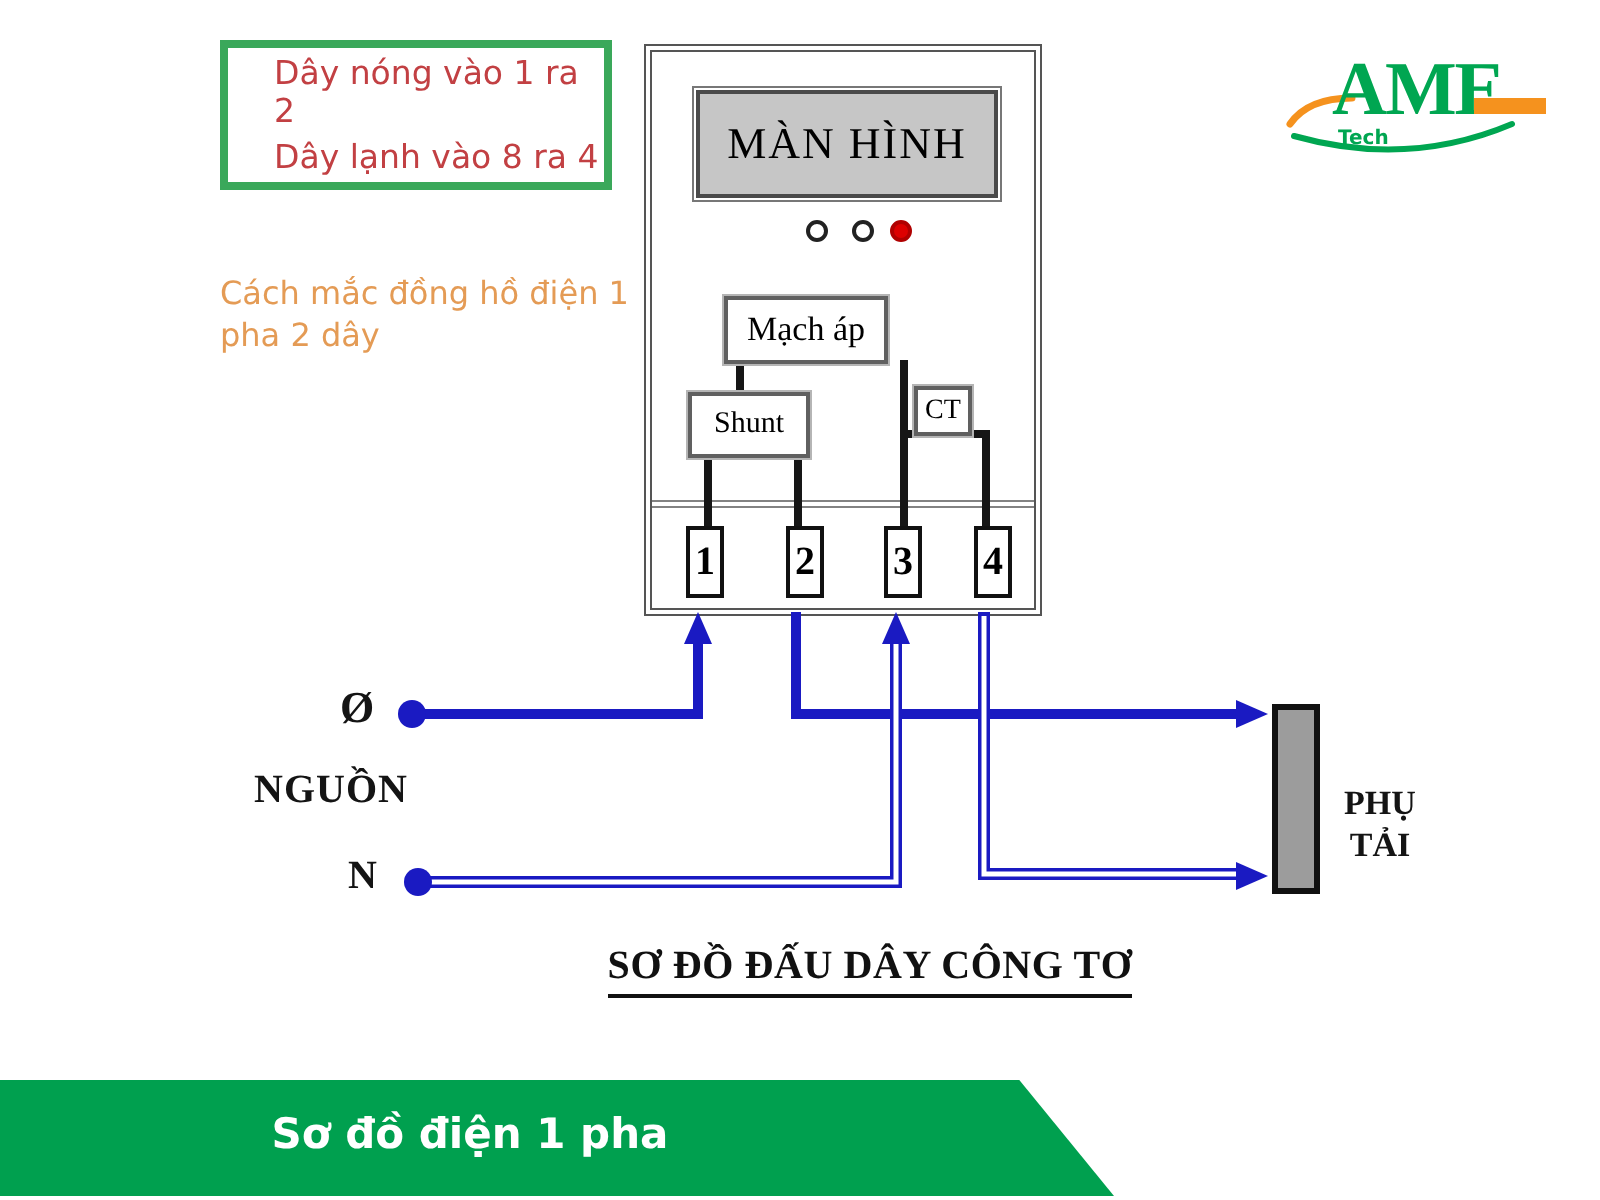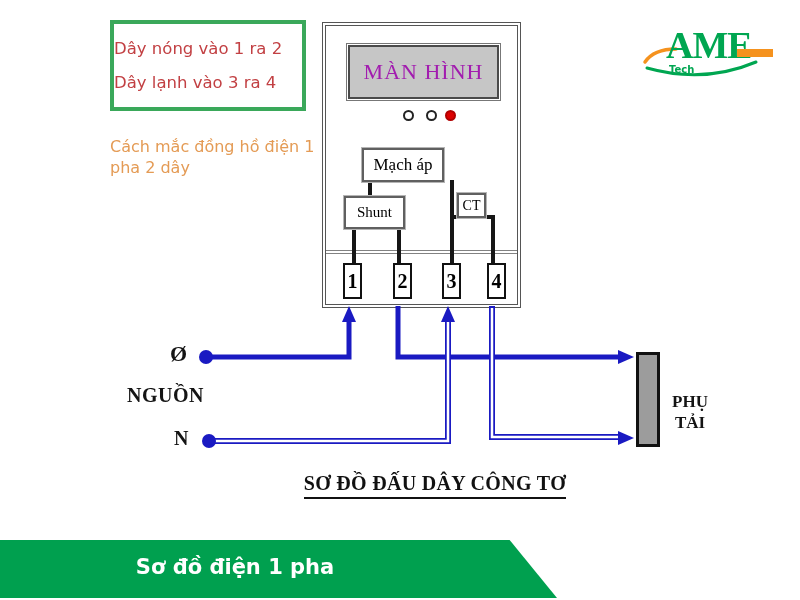--- a/index.html
+++ b/index.html
@@ -1,39 +1,39 @@
 <!DOCTYPE html>
 <html style="--note_border_green: #3aa85a; --note_text_red: #c24043; --caption_orange: #e49b55; --wire_blue: #1a1ac2; --led_red: #dd0000; --brand_green: #00a651; --brand_orange: #f5921e; --banner_green: #00a04f;"><head>
 <meta charset="utf-8">
 <style>
   html,body{margin:0;padding:0;background:#fff;}
   #stage{position:relative;width:800px;height:600px;background:#fff;overflow:hidden;
          font-family:"Liberation Serif",serif;}
   
-  .note-box{position:absolute;left:110px;top:20px;width:196px;height:91px;
+  .note-box{position:absolute;left:110px;top:20px;width:196px;height:75px;
     border:4px solid var(--note_border_green);box-sizing:border-box;
-    display:flex;flex-direction:column;justify-content:space-evenly;padding-left:0;
+    display:flex;flex-direction:column;justify-content:space-evenly;padding-left:23px;
     font-family:"DejaVu Sans",sans-serif;font-size:16.5px;color:var(--note_text_red);}
   .caption{position:absolute;left:110px;top:136px;width:220px;line-height:21px;
     font-family:"DejaVu Sans",sans-serif;font-size:16px;color:var(--caption_orange);}
   
   .logo{position:absolute;left:642px;top:20px;width:156px;height:80px;}
   .logo svg{position:absolute;left:0;top:0;}
   .logo-name{position:absolute;left:24px;top:6px;font-family:Liberation Serif, serif;
     font-weight:bold;font-size:38px;line-height:38px;letter-spacing:-1px;color:var(--brand_green);}
   .logo-bar{position:absolute;left:95px;top:29px;width:36px;height:8px;background:var(--brand_orange);}
   .logo-sub{position:absolute;left:27px;top:44px;font-family:"DejaVu Sans",sans-serif;
     font-weight:bold;font-size:10px;color:var(--brand_green);}
   
   .meter{position:absolute;left:322px;top:22px;width:199px;height:286px;
     border:4px double #555;box-sizing:border-box;background:#fff;}
   .display{position:absolute;left:22px;top:19px;width:147px;height:50px;
     background:#c6c6c6;border:2px solid #4a4a4a;outline:1px solid #777;outline-offset:1px;
     display:flex;align-items:center;justify-content:center;
-    font-size:22px;letter-spacing:1px;color:#a21caf;}
+    font-size:22px;letter-spacing:1px;color:#000000;}
   .led{position:absolute;top:84px;width:11px;height:11px;border-radius:50%;
     border:2px solid #222;background:#fff;box-sizing:border-box;}
   .led.red{background:var(--led_red);border-color:#b00000;}
   .inner-box{position:absolute;box-sizing:border-box;background:#fff;border:2px solid #606060;
     box-shadow:0 0 0 1px #b5b5b5;display:flex;align-items:center;justify-content:center;z-index:2;}
   .mach-ap{left:36px;top:122px;width:82px;height:34px;font-size:17px;}
   .shunt{left:18px;top:170px;width:61px;height:33px;font-size:15px;}
   .ct{left:131px;top:167px;width:29px;height:25px;font-size:14px;z-index:3;}
   .bwire{position:absolute;background:#161616;z-index:1;}
   .divider{position:absolute;left:0;top:224px;width:100%;height:4px;box-sizing:border-box;
@@ -67,21 +67,21 @@
   .swoosh-o{stroke:var(--brand_orange);fill:none;stroke-width:3.5;stroke-linecap:round;}
   .swoosh-g{stroke:var(--brand_green);fill:none;stroke-width:3;stroke-linecap:round;}
 </style>
 </head>
 <body>
 
 <div id="stage">
 
   <div class="note-box">
     <div>Dây nóng vào 1 ra 2</div>
-    <div>Dây lạnh vào 3 ra 4</div>
+    <div>Dây lạnh vào 8 ra 4</div>
   </div>
 
   <div class="caption">Cách mắc đồng hồ điện 1 pha 2 dây</div>
 
   <div class="logo">
     <svg width="156" height="80" viewBox="0 0 156 80">
       <path class="swoosh-o" d="M 3 42 Q 12 29 34 29"></path>
       <path class="swoosh-g" d="M 5 48 Q 62 64 114 42"></path>
     </svg>
     <div class="logo-name">AME</div>

